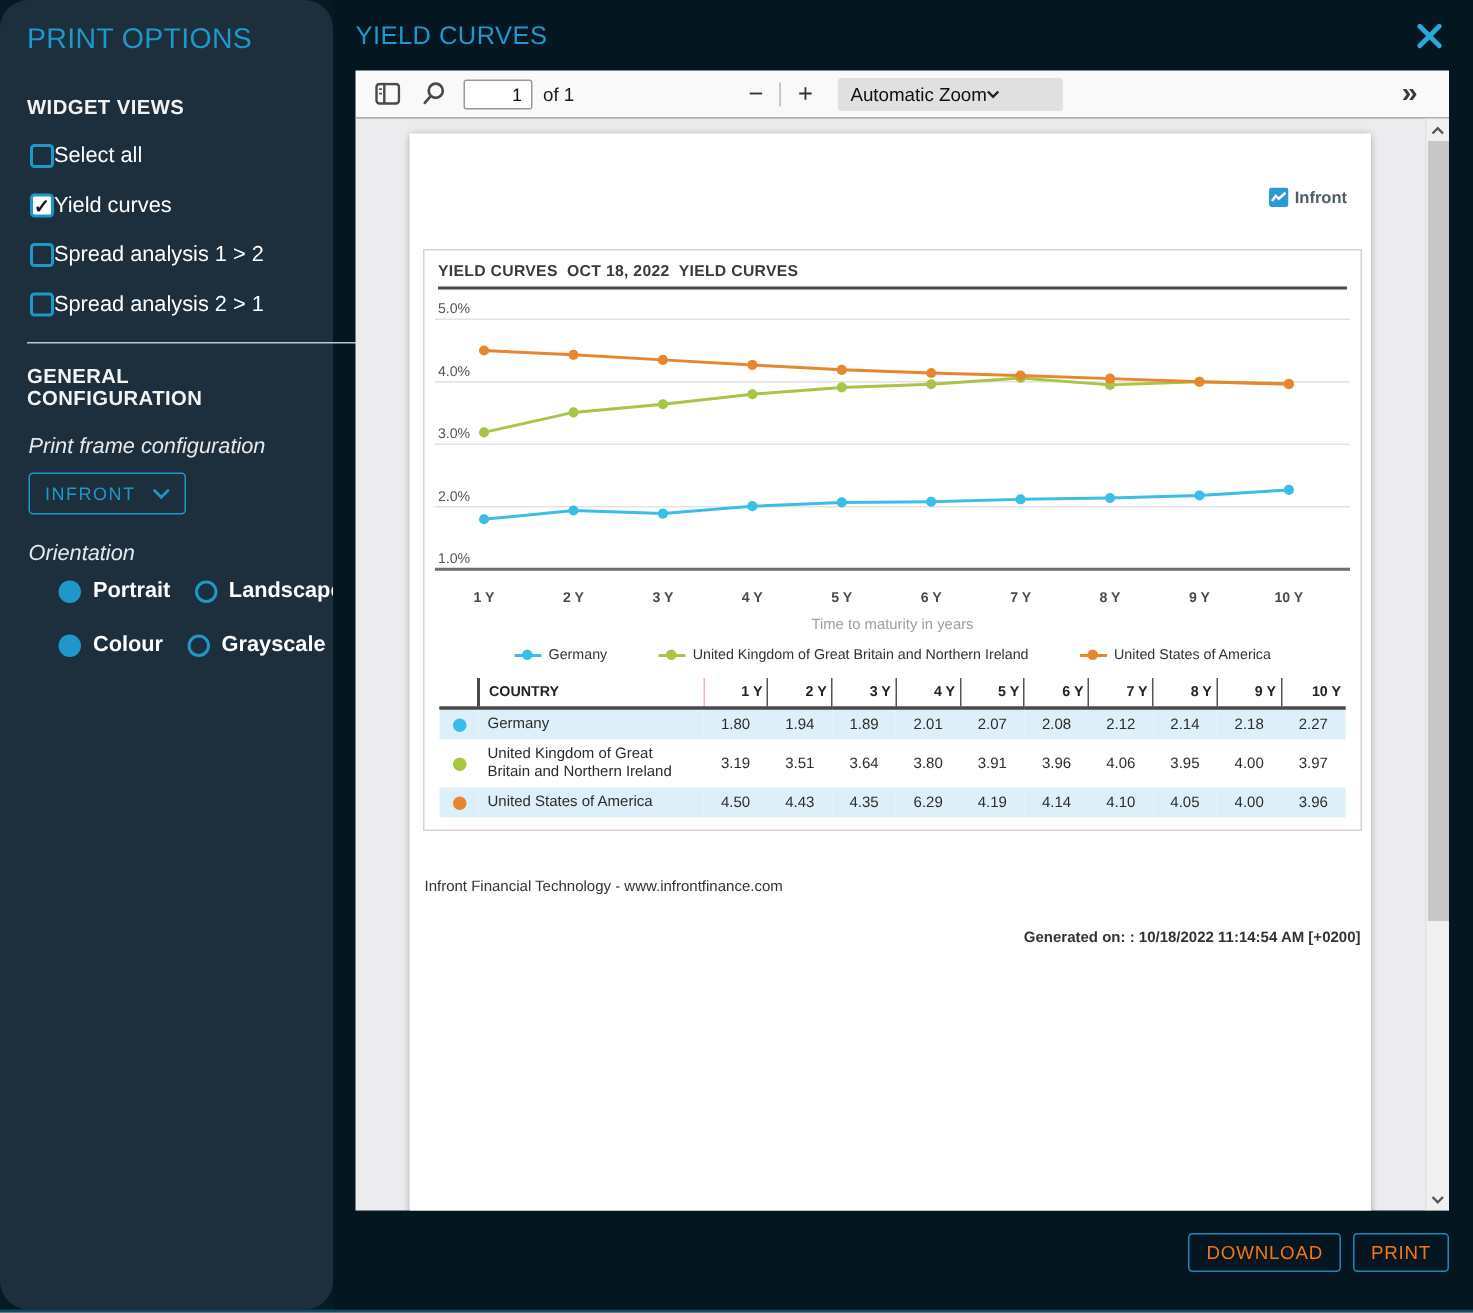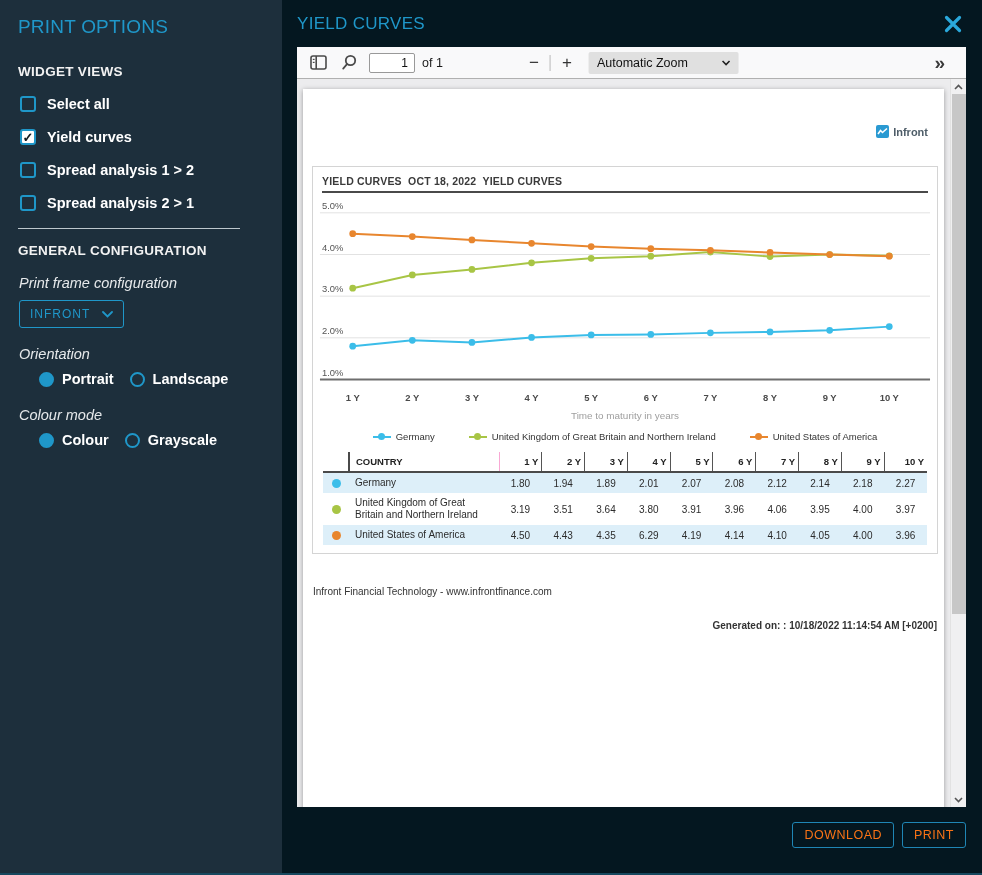--- a/index.html
+++ b/index.html
@@ -2,24 +2,24 @@
 <html><head>
 <meta charset="utf-8">
 <style>
   * { box-sizing: border-box; margin: 0; padding: 0; }
   html,body { width: 982px; height: 875px; }
   body { font-family: "Liberation Sans", sans-serif; background:#051a25; overflow:hidden; }
 
   .app { display:flex; width:982px; height:875px; border-bottom:2px solid #17485e; }
 
   
-  .sidebar { width:282px; background:#1d2f3c; padding:14px 16px; flex:none; }
+  .sidebar { width:222px; background:#1d2f3c; padding:14px 16px; flex:none;border-radius:19px; }
   .sb-title { color:#1f97c9; font-size:19px; font-weight:400; margin:2px 0 26px 2px; letter-spacing:.2px; }
   .sb-heading { color:#f2f2f2; font-weight:bold; font-size:13.5px; letter-spacing:.3px; margin:0 0 17px 2px; }
-  .cb-row { display:flex; align-items:center; gap:11px; margin:0 0 17px 4px; color:#fff; font-weight:bold; font-size:14.5px; cursor:default; }
+  .cb-row { display:flex; align-items:center; margin:0 0 17px 4px; color:#fff; font-weight:normal; font-size:14.5px; cursor:default; }
   .cb { width:16px; height:16px; border:2px solid #1f97c9; border-radius:3px; display:flex; align-items:center; justify-content:center; background:transparent; flex:none; }
   .cb.checked { background:#fff; }
   .cb.checked::after { content:"✓"; color:#10181d; font-size:13px; font-weight:900; line-height:1; }
   .sb-divider { border:none; border-top:1px solid #cfd8dd; margin:2px 0 14px 2px; width:222px; opacity:.9; }
   .sb-italic { color:#e6e9eb; font-style:italic; font-size:14.5px; margin:0 0 9px 3px; font-weight:400; }
   .dropdown { display:inline-flex; align-items:center; gap:12px; border:1px solid #1f97c9; border-radius:3px; background:transparent; color:#1f97c9; font-size:12px; letter-spacing:1px; padding:6px 10px; margin:0 0 18px 3px; cursor:pointer; font-family:inherit; }
   .radio-row { display:flex; gap:16px; margin:0 0 20px 3px;padding-left:20px; }
   .radio-opt { display:flex; align-items:center; gap:8px; color:#fff; font-weight:bold; font-size:14.5px; cursor:default; }
   .radio { width:15px; height:15px; border-radius:50%; border:2px solid #1f97c9; flex:none; }
   .radio.sel { background:#1f97c9; }
@@ -32,21 +32,21 @@
 
   
   .viewer { height:760px; display:flex; flex-direction:column; flex:none; }
   .pdf-toolbar { height:32px; background:#f9f9fa; border-bottom:1px solid #b0b0b0; display:flex; align-items:center; padding:0 10px; flex:none; position:relative; }
   .tb-btn { background:none; border:none; padding:3px; display:flex; align-items:center; cursor:pointer; margin-right:8px; }
   .page-input { width:46px; height:20px; border:1px solid #999; border-radius:2px; background:#fff; font-size:12px; text-align:right; padding-right:6px; font-family:inherit; color:#111; }
   .of-label { font-size:12.5px; color:#1a1a1a; margin-left:7px; }
   .tb-center { position:absolute; left:50%; transform:translateX(-50%); display:flex; align-items:center; gap:6px; }
   .zoom-btn { background:none; border:none; font-size:17px; color:#333; cursor:pointer; padding:0 5px; line-height:1; }
   .tb-sep { width:1px; height:16px; background:#b8b8b8; }
-  .zoom-select { display:flex; align-items:center; justify-content:space-between; width:150px; height:22px; background:#e0e0e0; border:none; border-radius:2px; font-size:12.5px; color:#111; padding:0 8px; margin-left:6px; cursor:pointer; font-family:inherit; }
+  .zoom-select { display:flex; align-items:center; justify-content:flex-start; width:150px; height:22px; background:#e0e0e0; border:none; border-radius:2px; font-size:12.5px; color:#111; padding:0 8px; margin-left:6px; cursor:pointer; font-family:inherit; }
   .tb-right { margin-left:auto; }
   .dbl-chevron { font-size:19px; color:#3a3a3a; font-weight:bold; line-height:1; }
 
   .viewer-body { flex:1; background:#ececee; position:relative; overflow:hidden; padding-right:16px; }
   .scrollbar { position:absolute; right:0; top:0; bottom:0; width:16px; background:#f0f0f1; border-left:1px solid #e2e2e2; }
   .sb-arrow { height:15px; display:flex; align-items:center; justify-content:center; width:100%; }
   .sb-thumb { position:absolute; top:15px; left:1px; width:14px; height:520px; background:#c7c7c7; }
   .sb-arrow.bottom { position:absolute; bottom:0; }
 
   .pdf-page { width:641px; height:840px; background:#fff; margin:10px auto 0; box-shadow:0 1px 5px rgba(0,0,0,.35); position:relative; }
@@ -119,21 +119,20 @@
     <div class="radio-row" id="orientation-options">
         <span class="radio-opt">
           <span class="radio sel"></span>
           <span>Portrait</span>
         </span>
         <span class="radio-opt">
           <span class="radio"></span>
           <span>Landscape</span>
         </span>
       </div>
-    <div class="sb-italic">Colour mode</div>
     <div class="radio-row" id="colour-options">
         <span class="radio-opt">
           <span class="radio sel"></span>
           <span>Colour</span>
         </span>
         <span class="radio-opt">
           <span class="radio"></span>
           <span>Grayscale</span>
         </span>
       </div>

